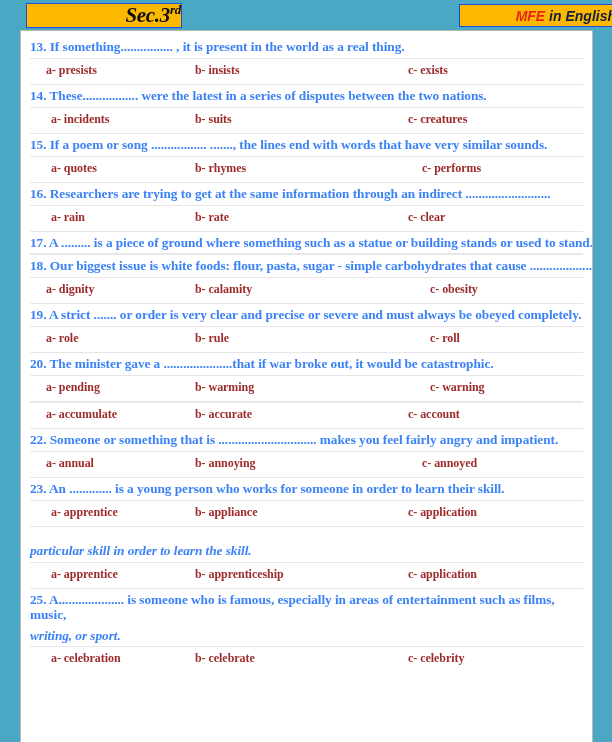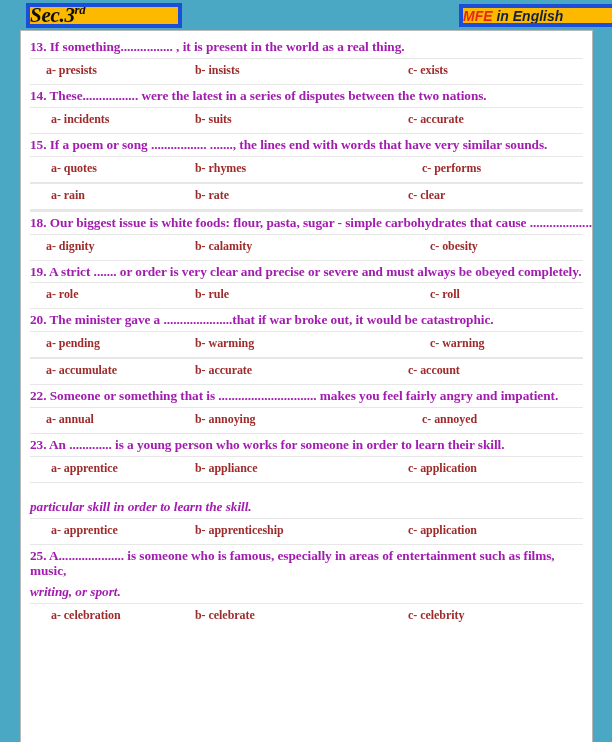--- a/index.html
+++ b/index.html
@@ -25,25 +25,25 @@
   .header {
     position: absolute;
     top: 0;
     left: 0;
     width: 612px;
     height: 30px;
   }
   .banner {
     position: absolute;
     background: #fcb900;
-    border: 4px solid #1d4ed8;
+    border: 1px solid #1d4ed8;
     box-sizing: border-box;
     display: flex;
     align-items: center;
-    justify-content: flex-start;
+    justify-content: flex-end;
     overflow: hidden;
   }
   .banner-sec {
     left: 26px;
     top: 3px;
     width: 156px;
     height: 25px;
   }
   .banner-mfe {
     left: 459px;
@@ -96,21 +96,21 @@
     overflow: hidden;
   }
   .inner {
     padding: 5px 9px 0 9px;
   }
 
   .qline {
     font-family: "Liberation Serif", serif;
     font-weight: bold;
     font-size: 13.3px;
-    color: #a21caf;
+    color: #3b82f6;
     line-height: 1.12;
     margin: 0;
     padding: 4px 0 3px 0;
     white-space: nowrap;
     letter-spacing: -0.05px;
   }
   .qline.wrap {
     white-space: normal;
   }
   .qline.wrap .l2 {
@@ -172,41 +172,43 @@
         <span class="opt opt-b">b- insists</span>
         <span class="opt opt-c">c- exists</span>
       </div>
       <div class="sep"></div>
 
       <div class="qline">14. These................. were the latest in a series of disputes between the two nations.</div>
       <div class="sep"></div>
       <div class="opts indent">
         <span class="opt opt-a">a-  incidents</span>
         <span class="opt opt-b">b- suits</span>
-        <span class="opt opt-c">c- accurate</span>
+        <span class="opt opt-c">c- creatures</span>
       </div>
       <div class="sep"></div>
 
       <div class="qline">15. If a poem or song ................. ......., the lines end with words that have very similar sounds.</div>
       <div class="sep"></div>
       <div class="opts indent c-mid">
         <span class="opt opt-a">a-  quotes</span>
         <span class="opt opt-b">b- rhymes</span>
         <span class="opt opt-c">c-  performs</span>
       </div>
       <div class="sep"></div>
 
+      <div class="qline">16. Researchers are trying to get at the same information through an indirect ..........................</div>
       <div class="sep"></div>
       <div class="opts indent">
         <span class="opt opt-a">a-  rain</span>
         <span class="opt opt-b">b- rate</span>
         <span class="opt opt-c">c-  clear</span>
       </div>
       <div class="sep"></div>
 
+      <div class="qline">17. A ......... is a piece of ground where something such as a statue or building stands or used to stand.</div>
       <div class="sep"></div>
       <div class="sep"></div>
 
       <div class="qline">18. Our biggest issue is white foods: flour, pasta, sugar - simple carbohydrates that cause ...................</div>
       <div class="sep"></div>
       <div class="opts c-far">
         <span class="opt opt-a">a-  dignity</span>
         <span class="opt opt-b">b-  calamity</span>
         <span class="opt opt-c">c-   obesity</span>
       </div>

